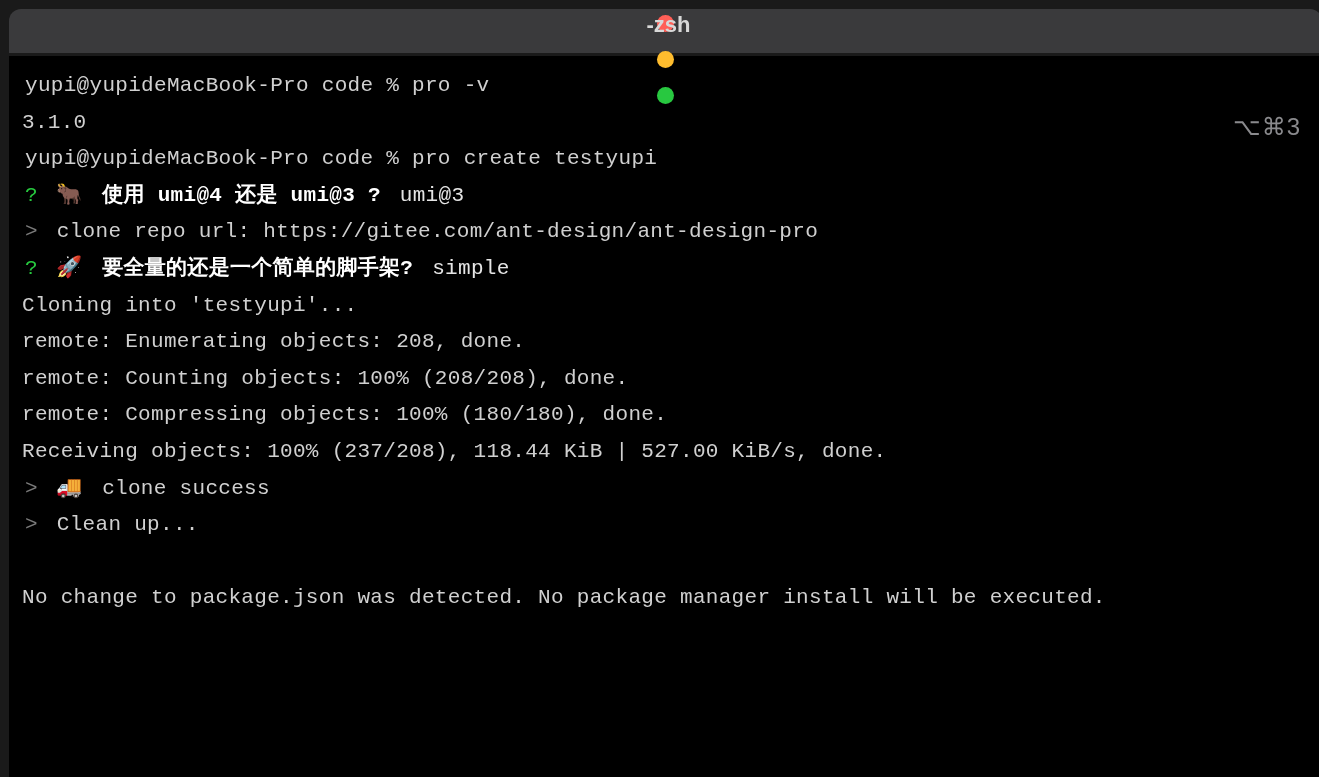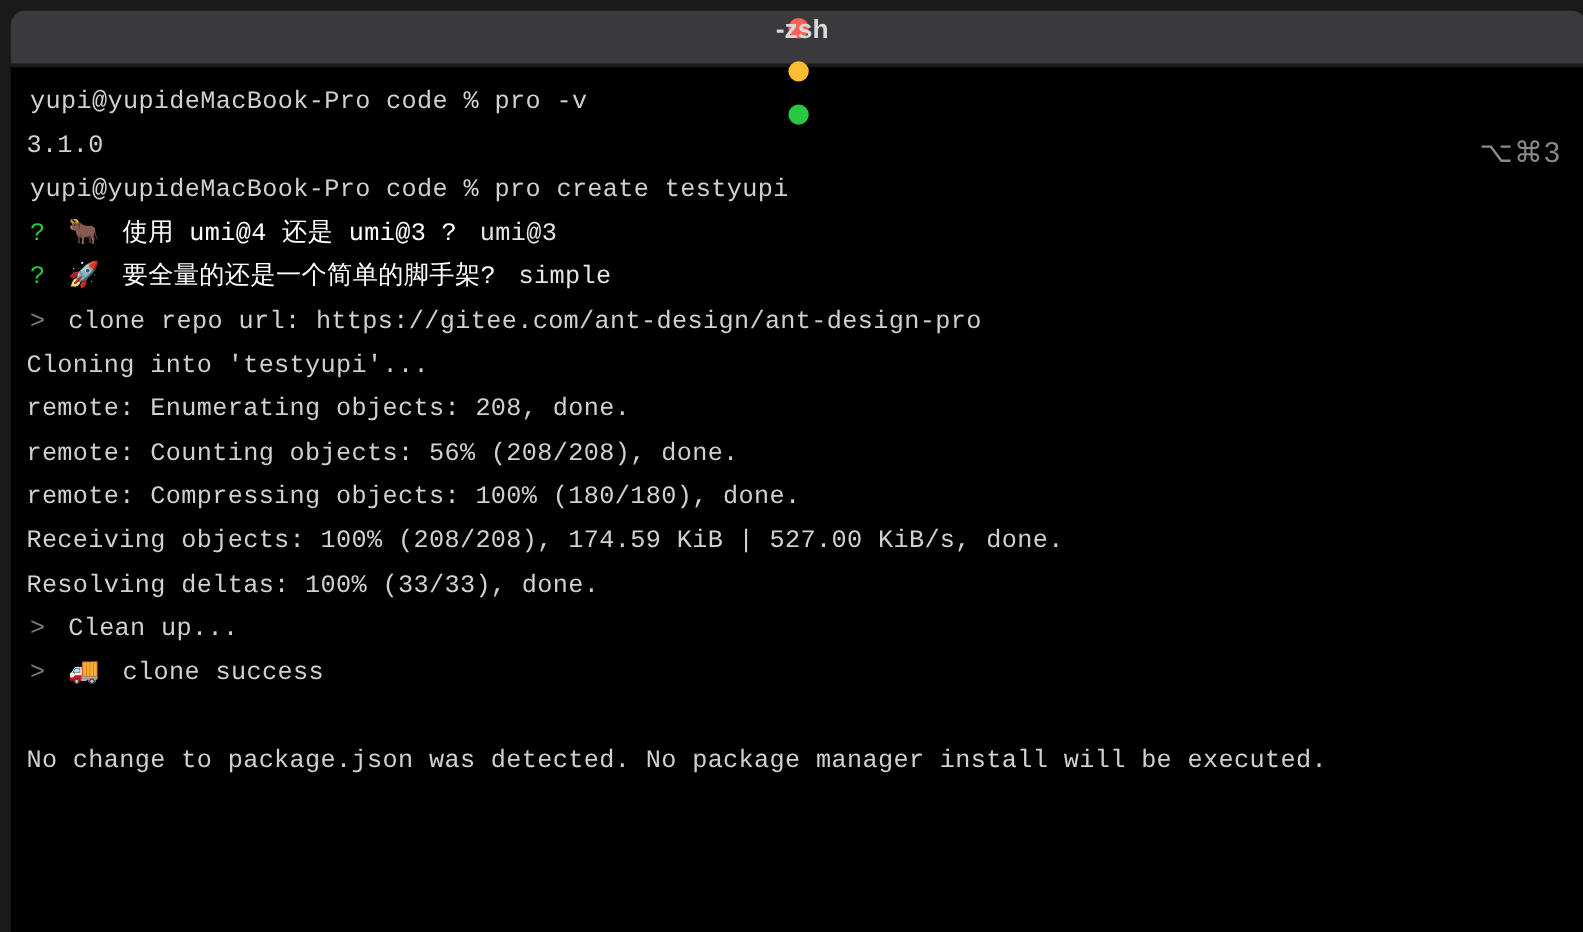--- a/index.html
+++ b/index.html
@@ -71,21 +71,21 @@
       color: #d0d0d0;
     }
     .green {
       color: #27c93f;
     }
     .cyan {
       color: #e5e5e5;
     }
     .white-bold {
       color: #ffffff;
-      font-weight: normal;
+      font-weight: bold;
     }
     .gt {
       color: #7a7a7a;
     }
   </style>
 </head>
 <body>
 
 <div class="titlebar">
   <div class="traffic-lights">
@@ -95,25 +95,24 @@
   </div>
   <div class="title">-zsh</div>
   <div class="titlebar-right">⌥⌘3</div>
 </div>
 
 <div class="terminal-body">
   <div class="line"><span class="prompt">yupi@yupideMacBook-Pro code % pro -v</span></div>
   <div class="line">3.1.0</div>
   <div class="line"><span class="prompt">yupi@yupideMacBook-Pro code % pro create testyupi</span></div>
   <div class="line"><span class="green">?</span> <span>🐂</span><span class="white-bold"> 使用 umi@4 还是 umi@3 ? </span><span class="cyan">umi@3</span></div>
+  <div class="line"><span class="gt">&gt;</span><span> clone repo url: https://gitee.com/ant-design/ant-design-pro</span></div>
   <div class="line"><span class="green">?</span> <span>🚀</span><span class="white-bold"> 要全量的还是一个简单的脚手架? </span><span class="cyan">simple</span></div>
-  <div class="line"><span class="gt">&gt;</span><span> clone repo url: https://gitee.com/ant-design/ant-design-pro</span></div>
   <div class="line">Cloning into 'testyupi'...</div>
   <div class="line">remote: Enumerating objects: 208, done.</div>
-  <div class="line">remote: Counting objects: 56% (208/208), done.</div>
+  <div class="line">remote: Counting objects: 100% (208/208), done.</div>
   <div class="line">remote: Compressing objects: 100% (180/180), done.</div>
-  <div class="line">Receiving objects: 100% (208/208), 174.59 KiB | 527.00 KiB/s, done.</div>
-  <div class="line">Resolving deltas: 100% (33/33), done.</div>
+  <div class="line">Receiving objects: 100% (237/208), 118.44 KiB | 527.00 KiB/s, done.</div>
+  <div class="line"><span class="gt">&gt;</span> <span>🚚</span><span> clone success</span></div>
   <div class="line"><span class="gt">&gt;</span><span> Clean up...</span></div>
-  <div class="line"><span class="gt">&gt;</span> <span>🚚</span><span> clone success</span></div>
   <div class="line">&nbsp;</div>
   <div class="line">No change to package.json was detected. No package manager install will be executed.</div>
 </div>
 
 </body></html>

